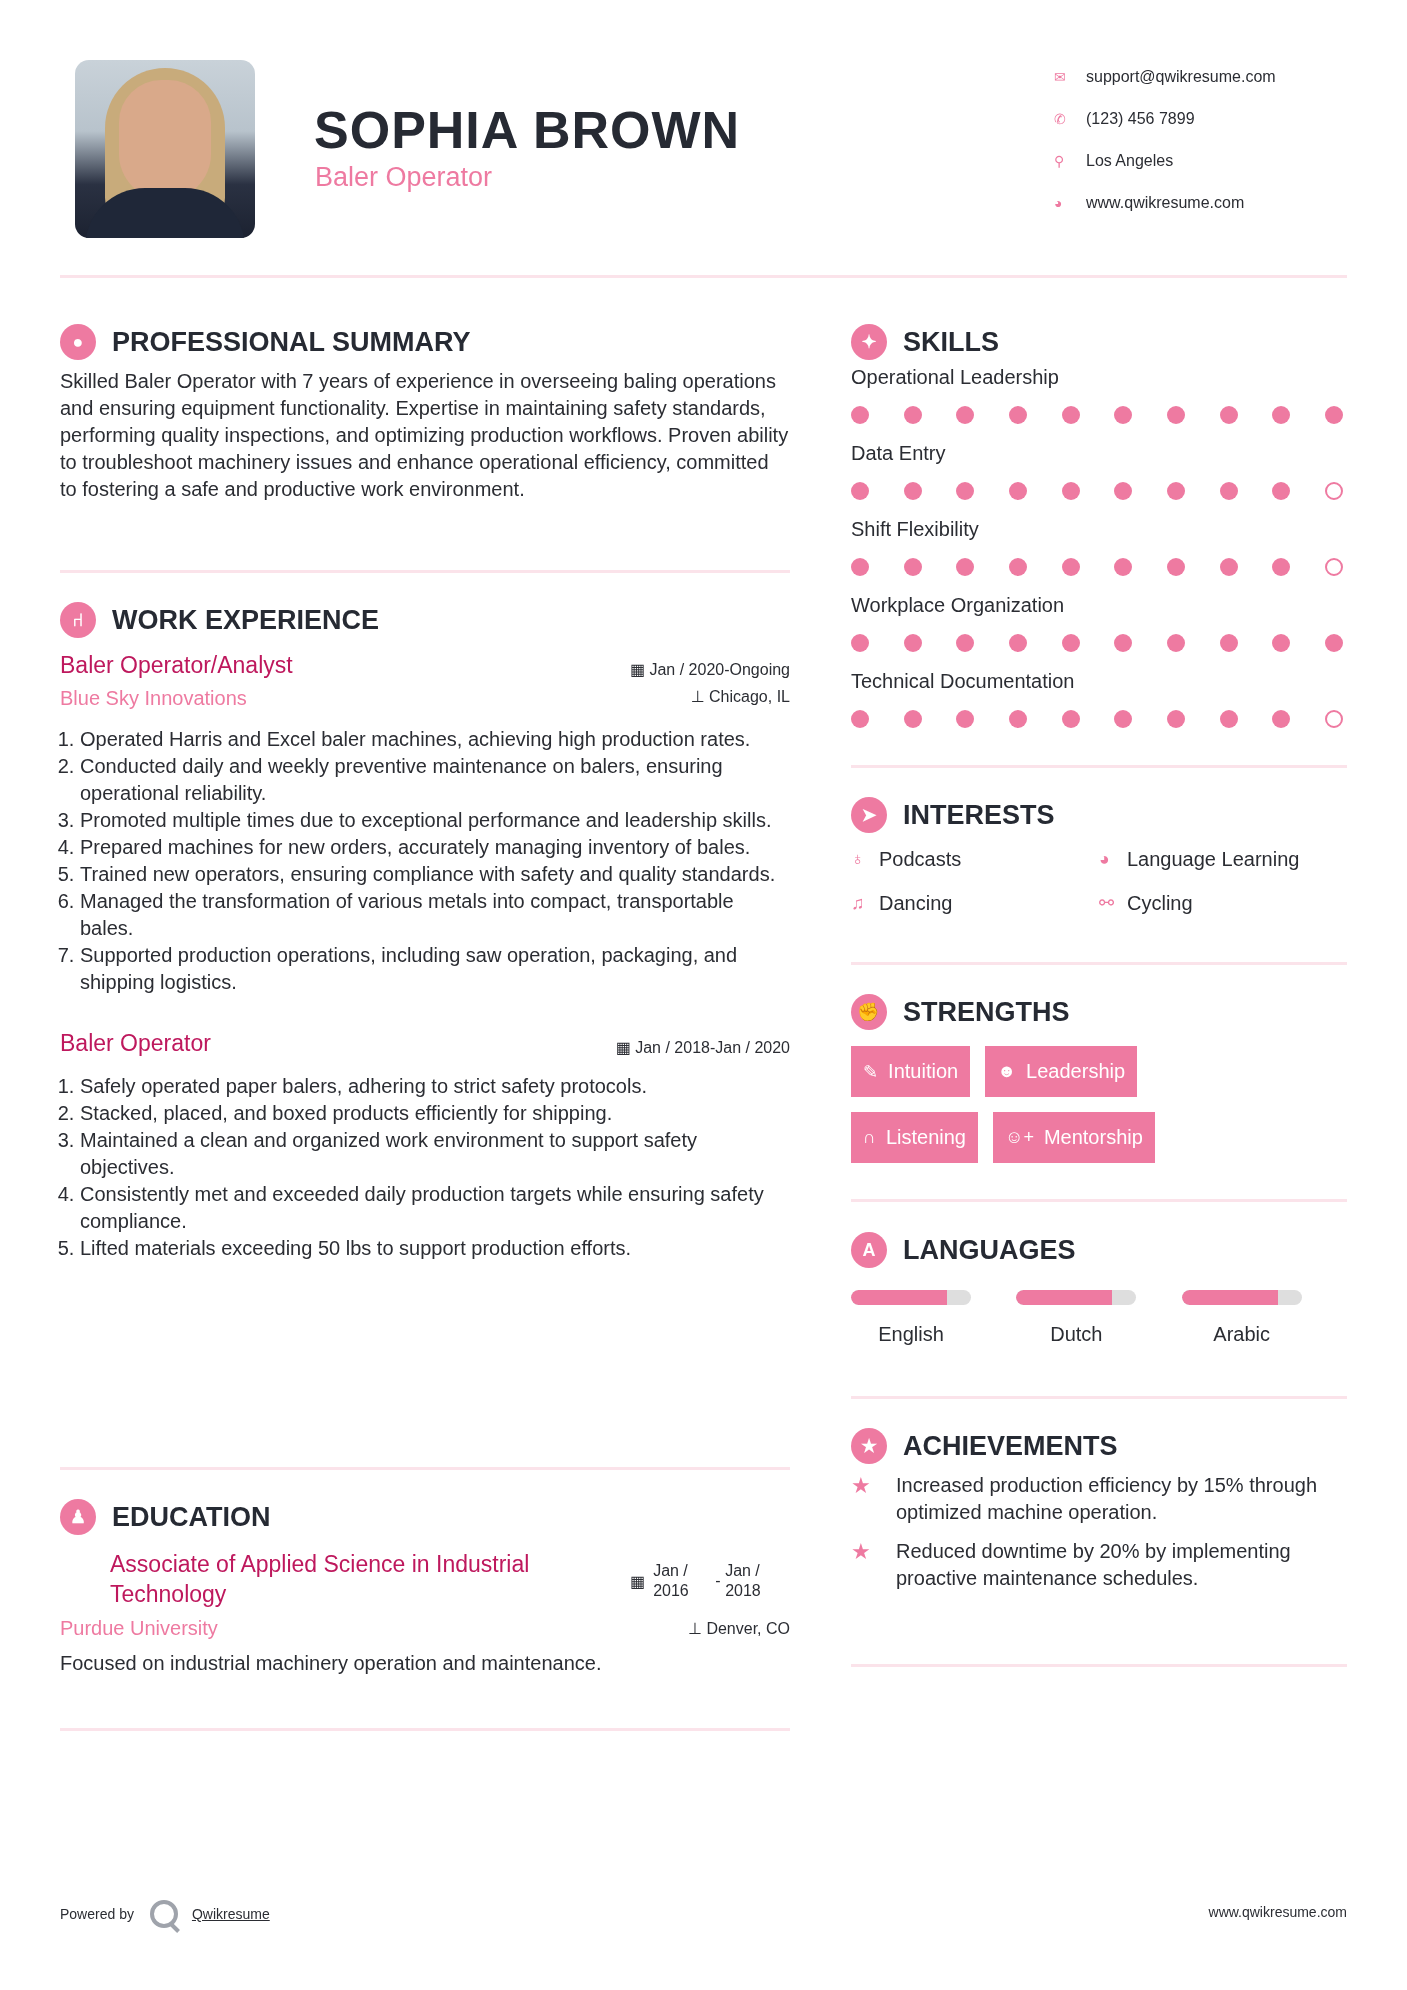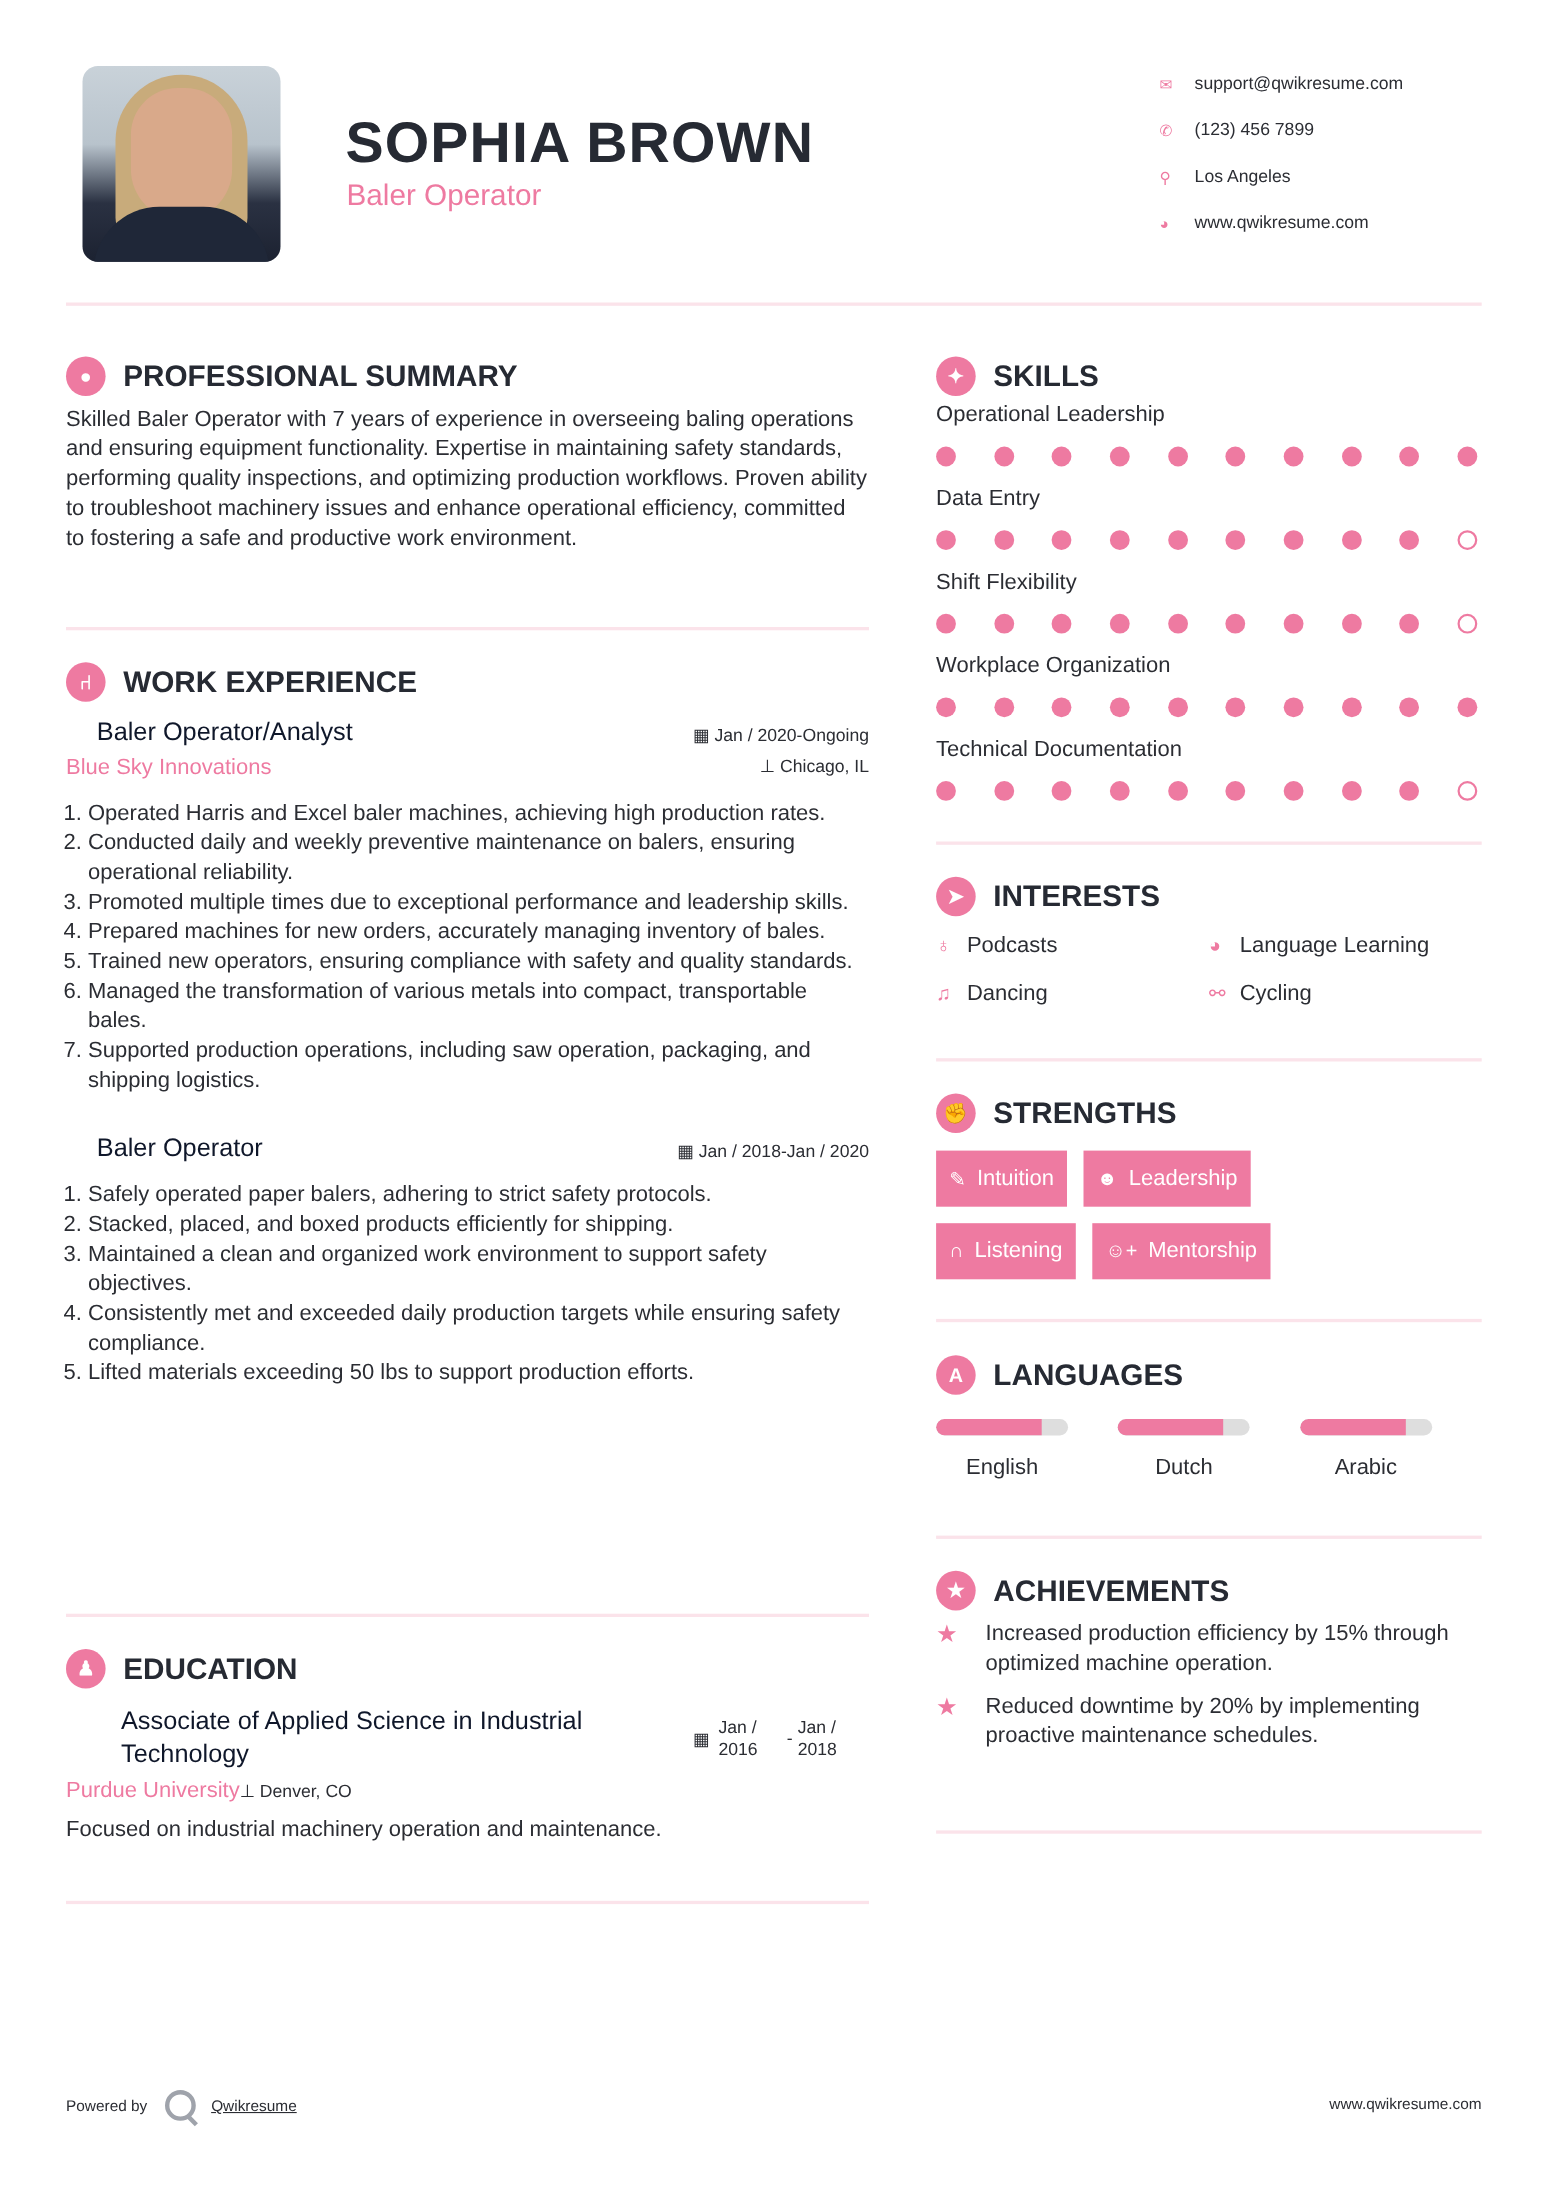--- a/index.html
+++ b/index.html
@@ -11,21 +11,21 @@
   .photo .shirt { position: absolute; left: 10px; top: 128px; width: 160px; height: 60px; border-radius: 60px 60px 0 0; background: #1f2738; }
   .name { left: 314px; top: 100px; font-size: 52px; font-weight: bold; letter-spacing: 1px; color: #262a33; }
   .role { left: 315px; top: 162px; font-size: 27px; color: #ee7aa1; }
   .contacts { left: 1050px; top: 56px; }
   .contact-row { display: flex; align-items: center; height: 42px; font-size: 16px; color: #2b2d33; }
   .contact-row .ic { width: 36px; color: #ee7aa1; font-size: 14px; text-align: left; padding-left: 4px; }
   .divider { height: 3px; background: #fbe3ea; }
   .sec-title { display: flex; align-items: center; font-size: 27px; font-weight: bold; color: #262a33; }
   .sec-icon { width: 36px; height: 36px; border-radius: 50%; background: #ee7aa1; color: #fff; display: flex; align-items: center; justify-content: center; font-size: 18px; margin-right: 16px; }
   .body-text { font-size: 20px; line-height: 27px; color: #2b2d33; }
-  .job-title { font-size: 23px; color: #0f172a; margin-left: 28px; }
+  .job-title { font-size: 23px; color: #be185d; }
   .company { font-size: 20px; color: #ee7aa1; }
   .meta { font-size: 16px; color: #2b2d33; text-align: right; }
   ol.bullets { font-size: 20px; line-height: 27px; padding-left: 20px; color: #2b2d33; }
   ol.bullets li { padding-left: 0; }
   .skill-name { font-size: 20px; color: #2b2d33; height: 30px; }
   .dots { display: flex; justify-content: space-between; width: 492px; margin: 10px 0 18px 0; }
   .dot { width: 18px; height: 18px; border-radius: 50%; background: #ee7aa1; }
   .dot.empty { background: #fff; border: 2px solid #ee7aa1; }
   .interest { display: flex; align-items: center; font-size: 20px; height: 44px; }
   .interest .ic { color: #ee7aa1; width: 28px; font-size: 18px; }
@@ -127,21 +127,21 @@
   </div>
   <div style="margin-top:14px; display:flex; justify-content:flex-end;">
     <span class="job-title" style="width:520px; line-height:30px;">Associate of Applied Science in Industrial Technology</span>
     <span style="display:flex; align-items:center; font-size:16px; width:160px; margin-top:4px;">
       <span style="margin-right:8px;">▦</span>
       <span style="width:62px; line-height:20px;">Jan / 2016</span>
       <span style="width:10px;">-</span>
       <span style="width:50px; line-height:20px;">Jan / 2018</span>
     </span>
   </div>
-  <div style="margin-top:8px; display:flex; justify-content:flex-start; align-items:center;">
+  <div style="margin-top:8px; display:flex; justify-content:space-between; align-items:center;">
     <span class="company">Purdue University</span>
     <span class="meta"><span>⊥ </span><span>Denver, CO</span></span>
   </div>
   <p class="body-text" style="margin-top:10px;">Focused on industrial machinery operation and maintenance.</p>
 </div>
 <div class="abs divider" style="left:60px; top:1728px; width:730px;"></div>
 
 <div class="abs" style="left:851px; top:324px; width:496px;">
   <div class="sec-title">
     <span class="sec-icon">✦</span>

